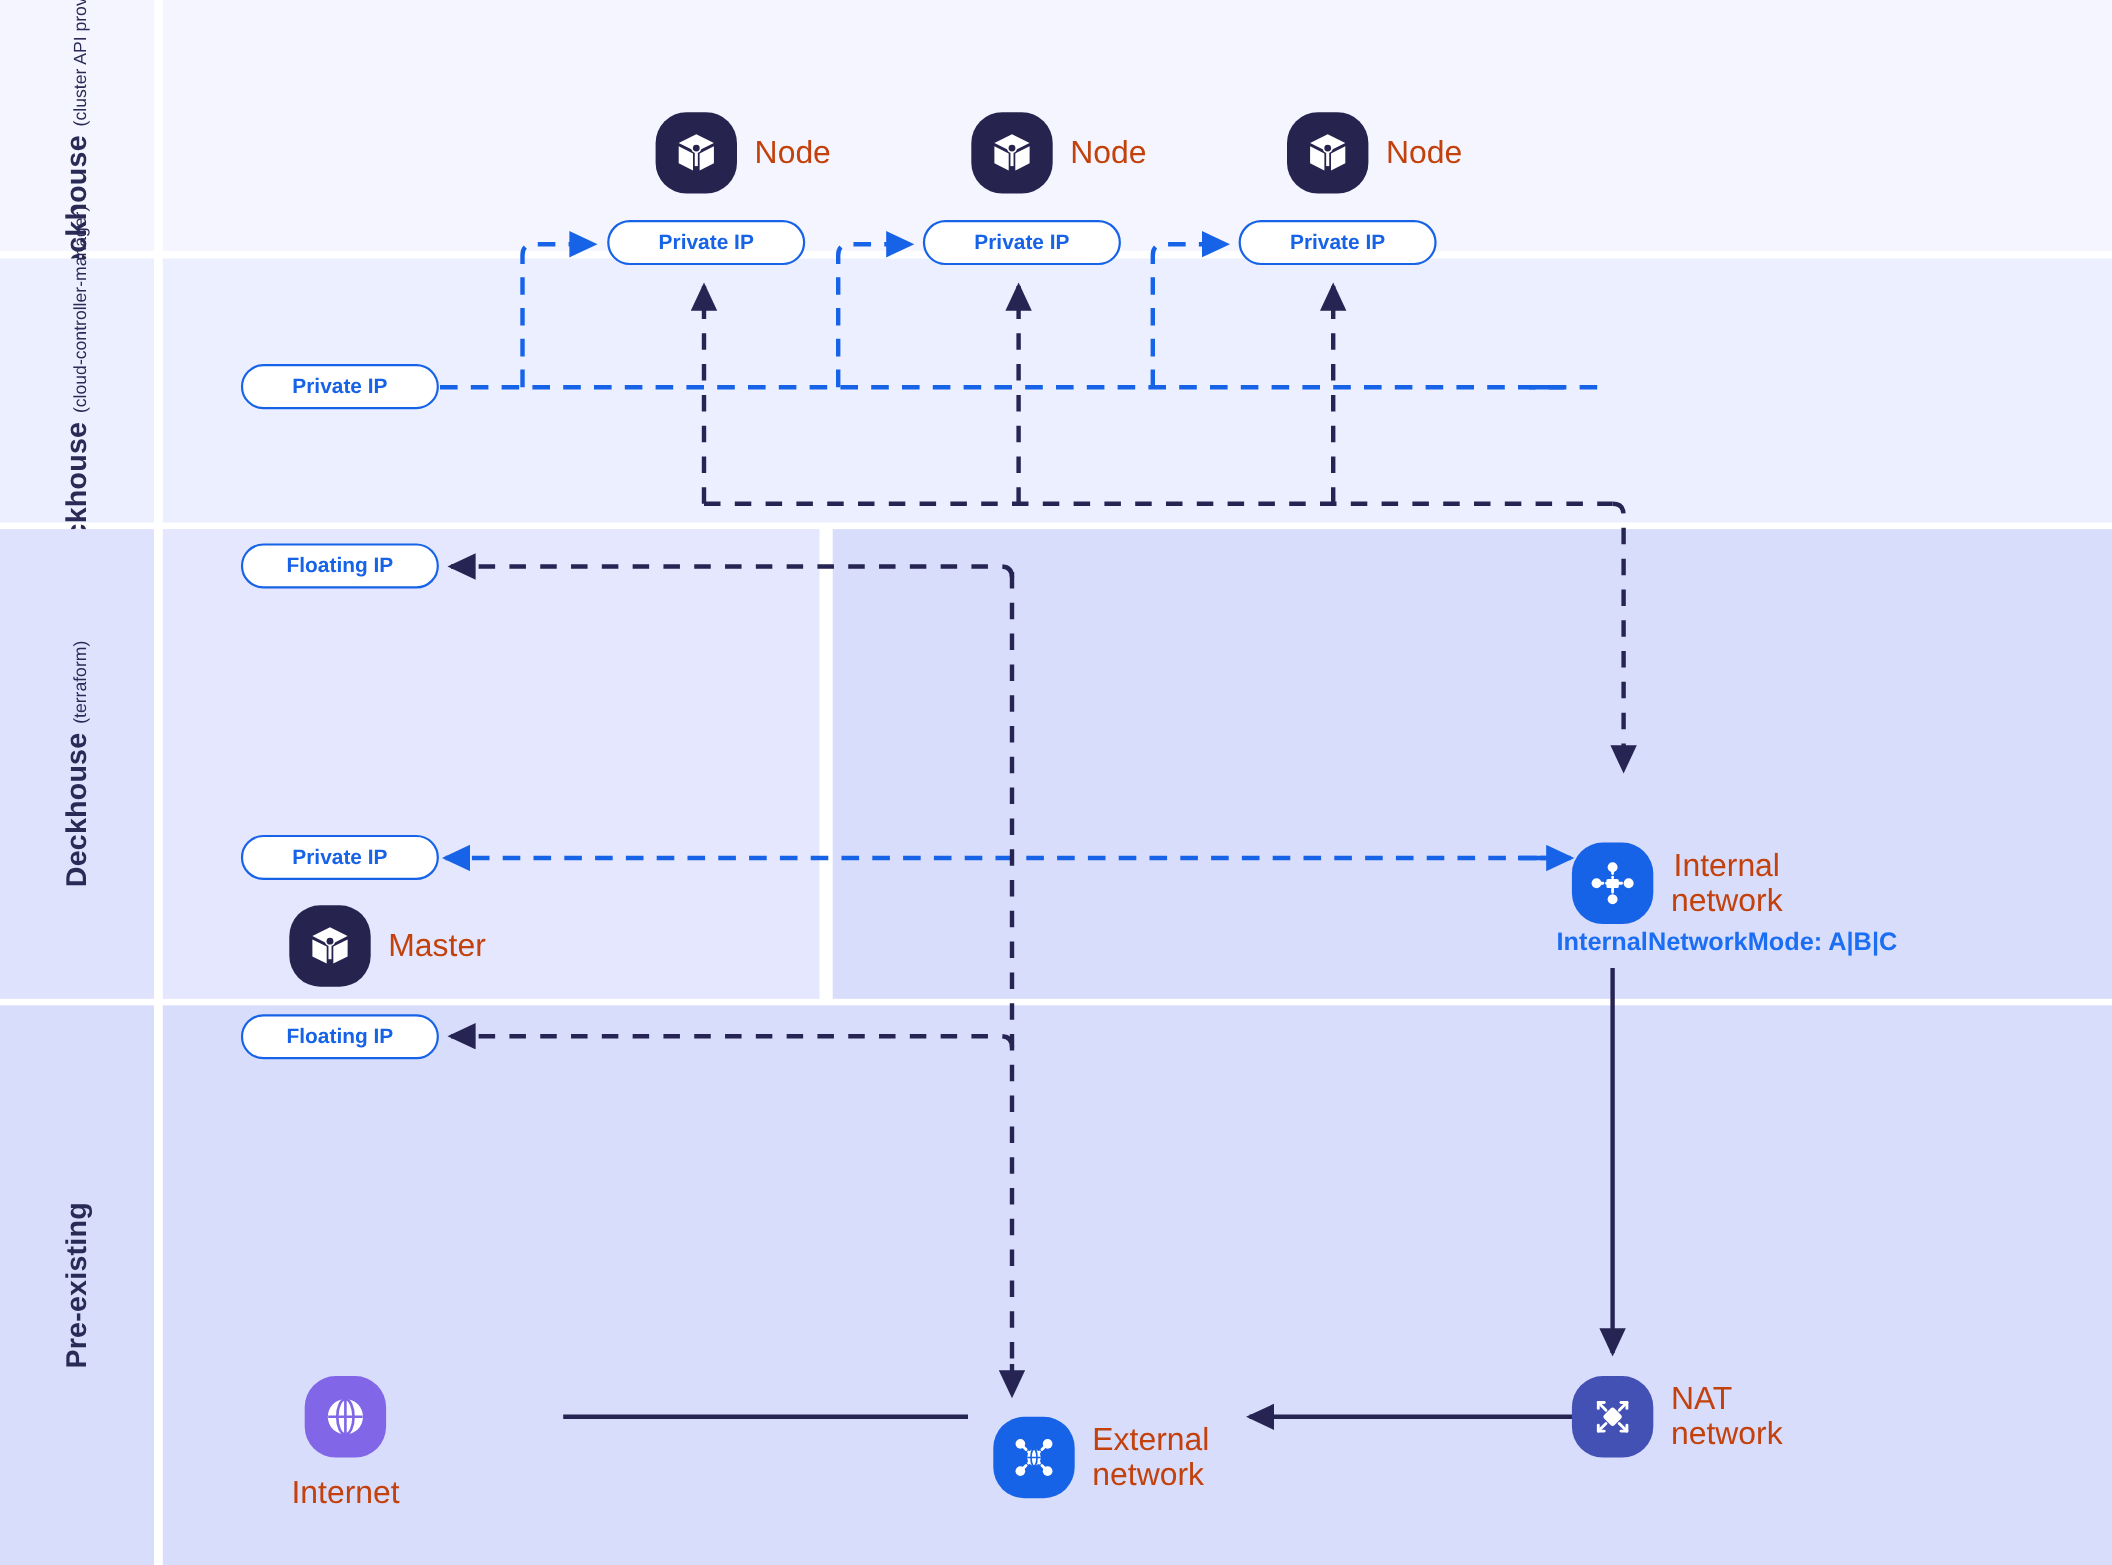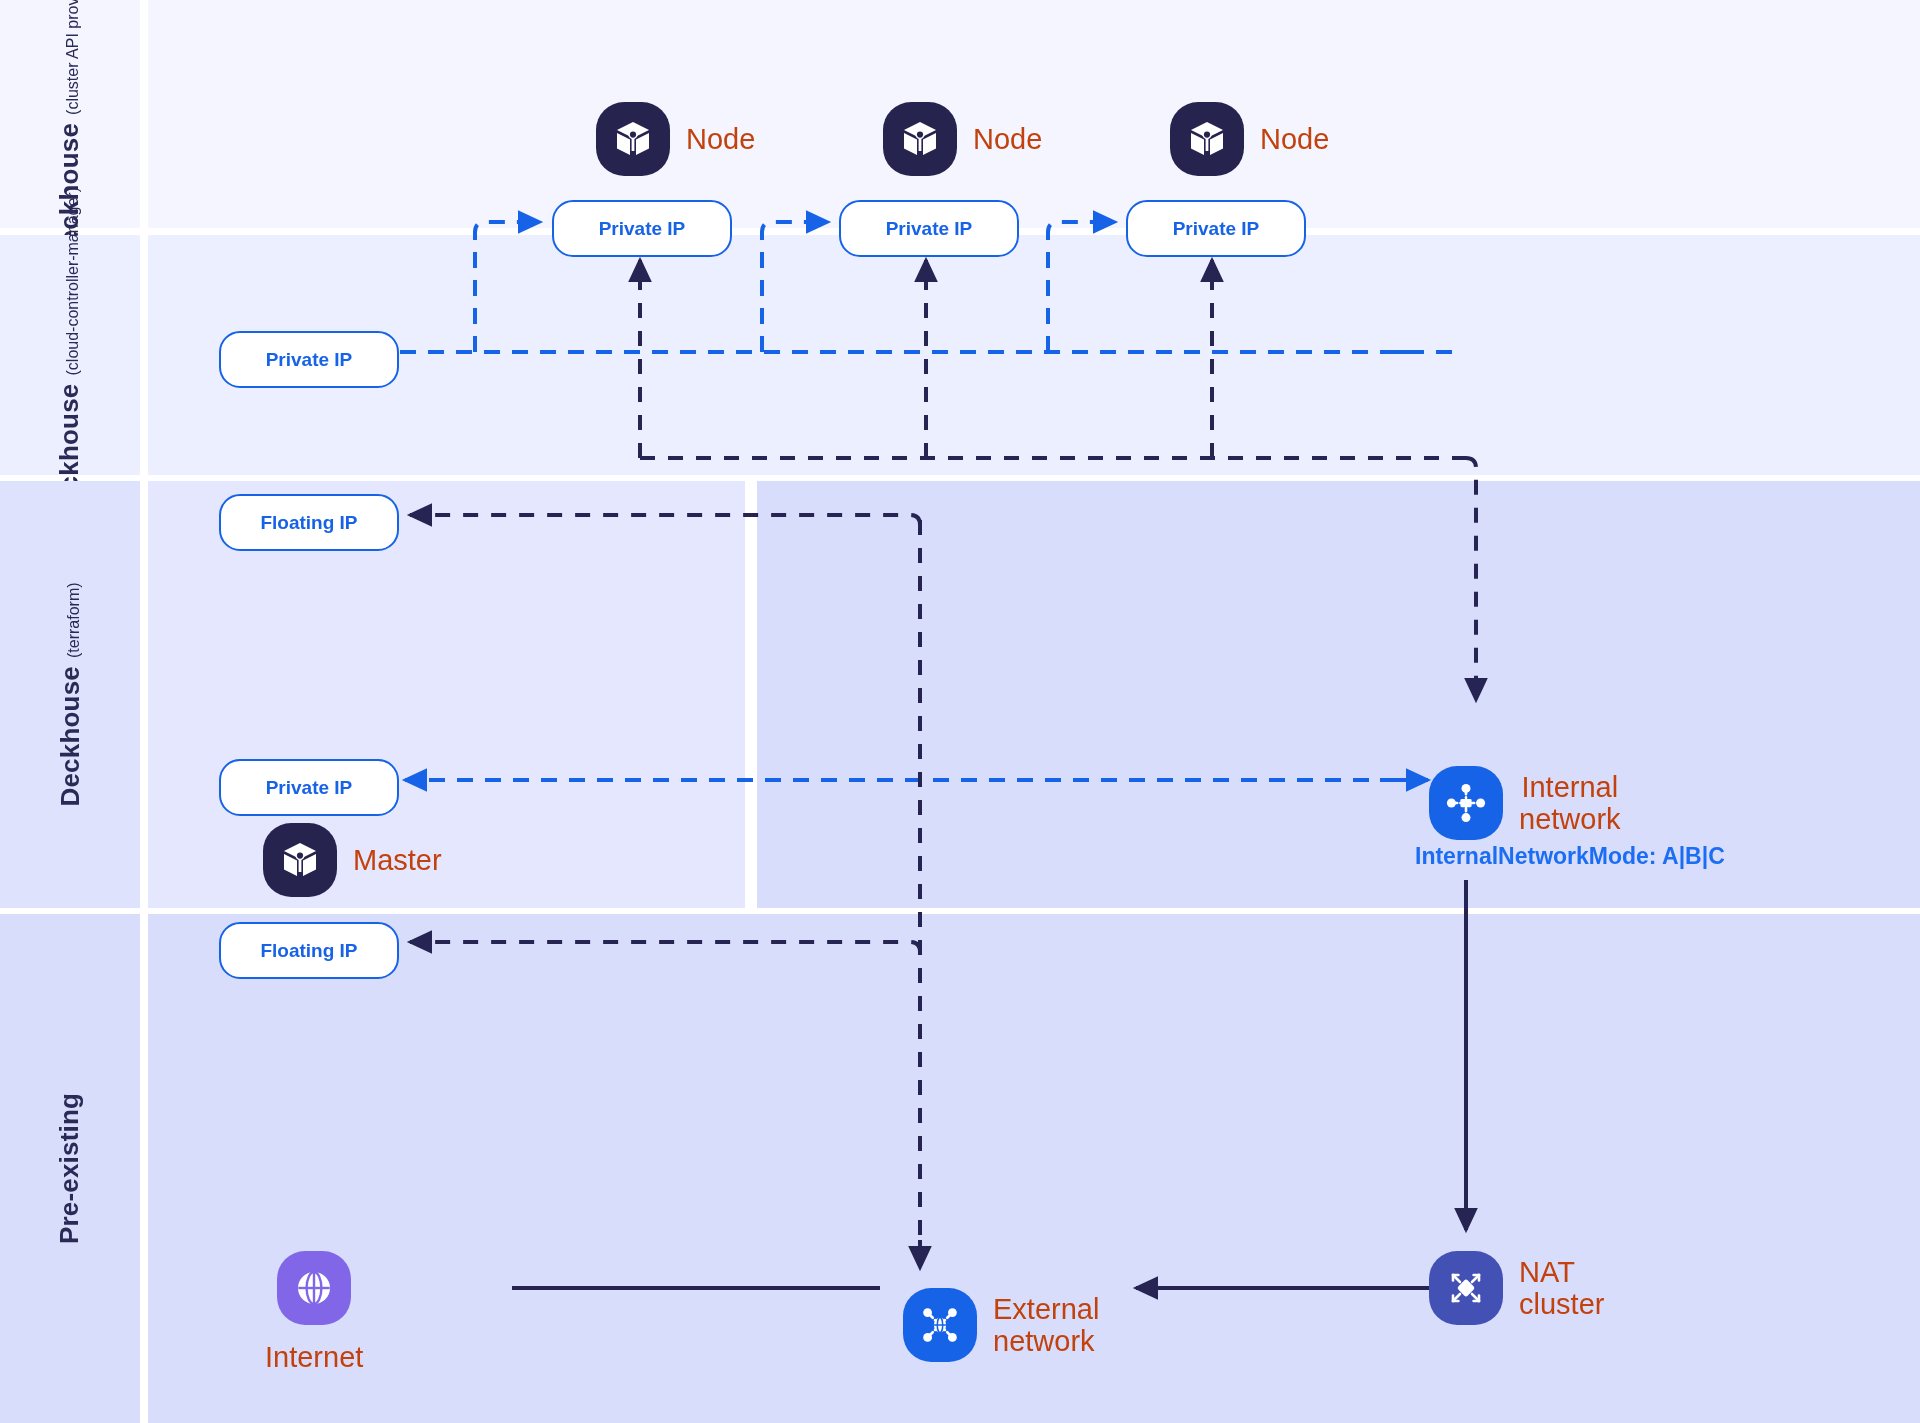--- a/index.html
+++ b/index.html
@@ -86,21 +86,21 @@
     font-size: 29px;
     font-weight: 400;
     color: #c2410c;
     line-height: 1.12;
     white-space: pre-line;
   }
 
   
   .pill {
     position: absolute;
-    height: 57px;
+    height: 41px;
     border: 2.5px solid #1763e8;
     border-radius: 21px;
     background: #ffffff;
     color: #1763e8;
     font-size: 19px;
     font-weight: 700;
     display: flex;
     align-items: center;
     justify-content: center;
     padding: 0 14px;
@@ -354,16 +354,16 @@
             <path d="M11 37 L11 31.6"></path>
             <path d="M11 37 L16.4 37"></path>
           <path d="M30 30 L37 37"></path>
             <path d="M37 37 L37 31.6"></path>
             <path d="M37 37 L31.6 37"></path>
         </g>
         <rect x="17.4" y="17.4" width="13.2" height="13.2" rx="2.6" fill="#ffffff" transform="rotate(45 24 24)"></rect>
       </svg>
     </div>
     <div class="nodelabel">NAT
-cluster</div>
+network</div>
   </div>
 
 </div>
 
 </body></html>

